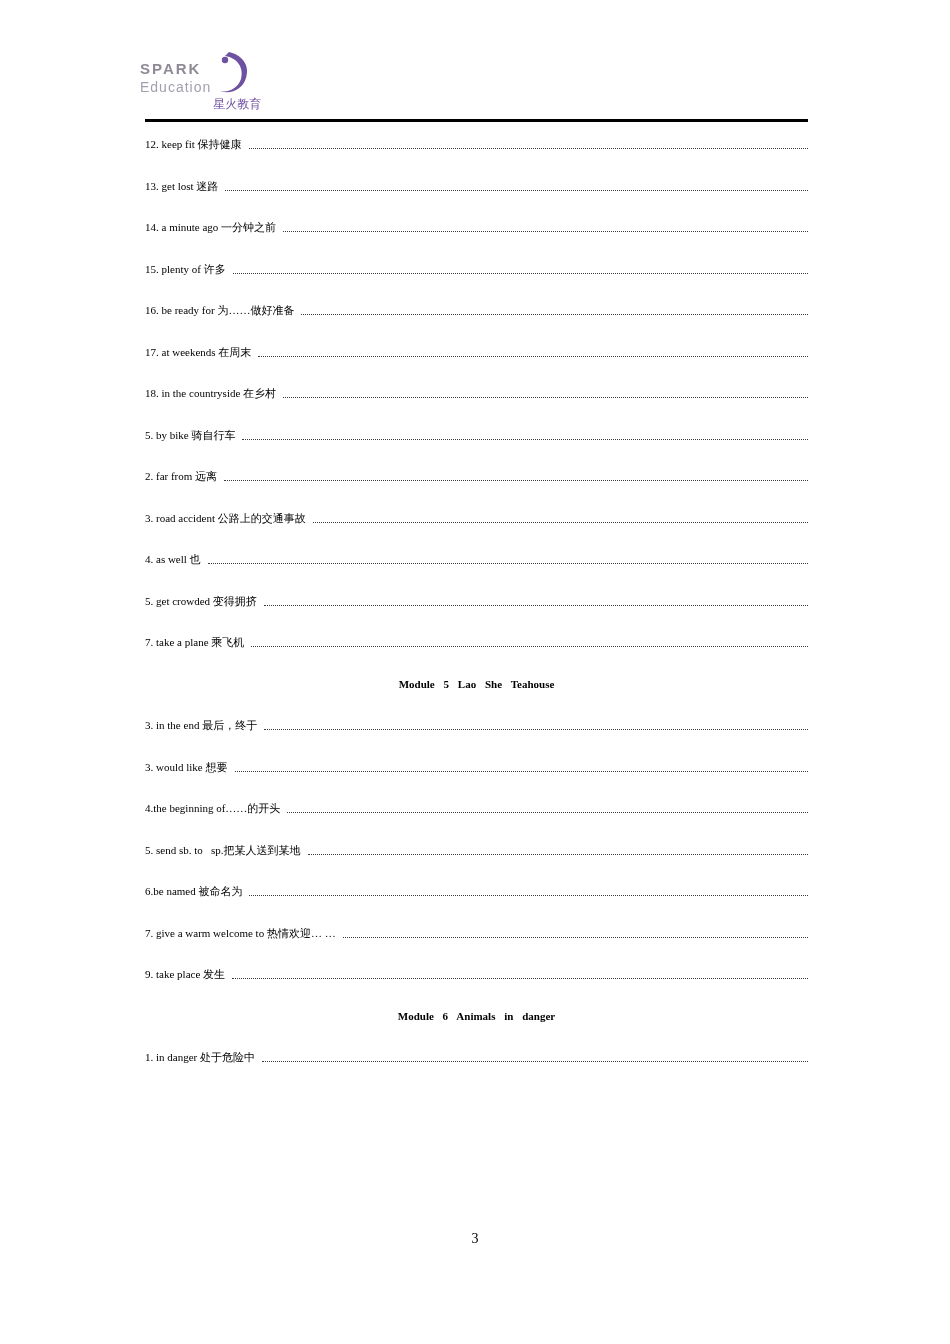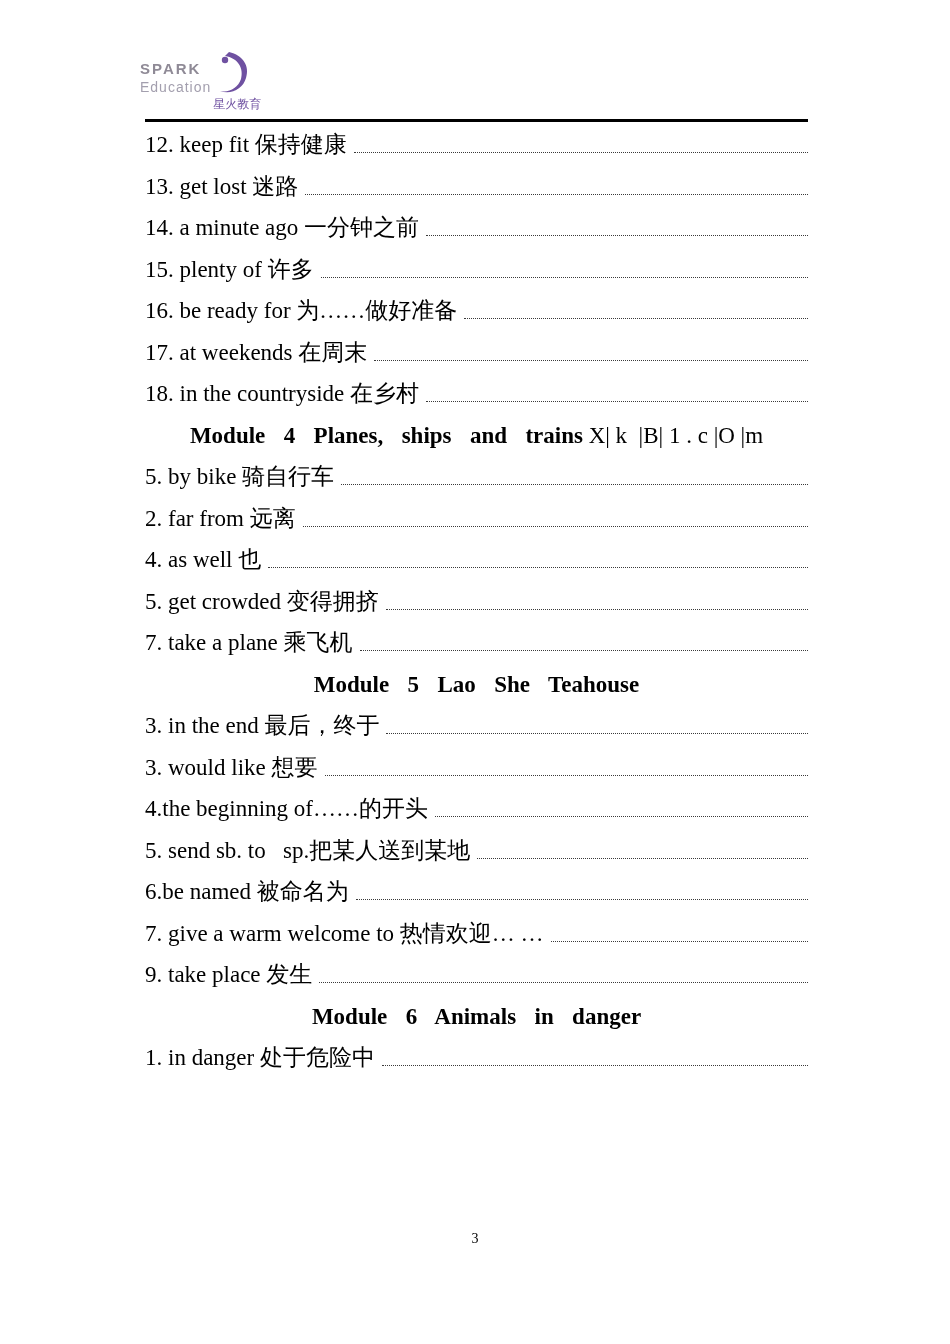--- a/index.html
+++ b/index.html
@@ -54,21 +54,21 @@
     width: 663px;
     height: 3px;
     background: #000;
   }
   
   .content {
     position: absolute;
     left: 145px;
     top: 124px;
     width: 663px;
-    font-size: 23px;
+    font-size: 11px;
   }
   .row {
     display: flex;
     align-items: baseline;
     height: 41.5px;
     line-height: 41.5px;
   }
   .txt { white-space: pre; }
   .leader {
     flex: 1 1 auto;
@@ -140,31 +140,31 @@
     </div>
     <div class="row">
       <span class="txt">17. at weekends 在周末</span>
       <span class="leader"></span>
     </div>
     <div class="row">
       <span class="txt">18. in the countryside 在乡村</span>
       <span class="leader"></span>
     </div>
 
-    <div class="row heading">
-      <span class="htxt">Module 4 Planes, ships and trains</span>
-        <span class="hsuffix"> X| k  |B| 1 . c |O |m</span>
-    </div>
 
     <div class="row">
       <span class="txt">5. by bike 骑自行车</span>
       <span class="leader"></span>
     </div>
     <div class="row">
       <span class="txt">2. far from 远离</span>
+      <span class="leader"></span>
+    </div>
+    <div class="row">
+      <span class="txt">3. road accident 公路上的交通事故</span>
       <span class="leader"></span>
     </div>
     <div class="row">
       <span class="txt">4. as well 也</span>
       <span class="leader"></span>
     </div>
     <div class="row">
       <span class="txt">5. get crowded 变得拥挤</span>
       <span class="leader"></span>
     </div>

